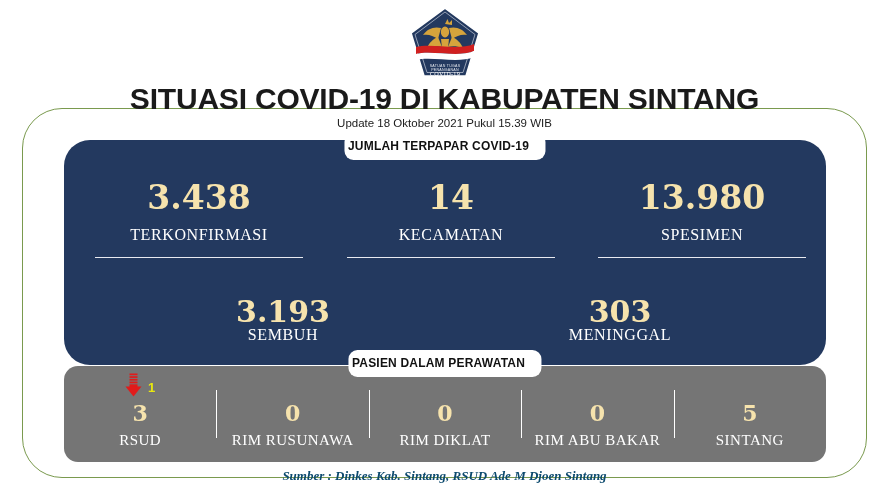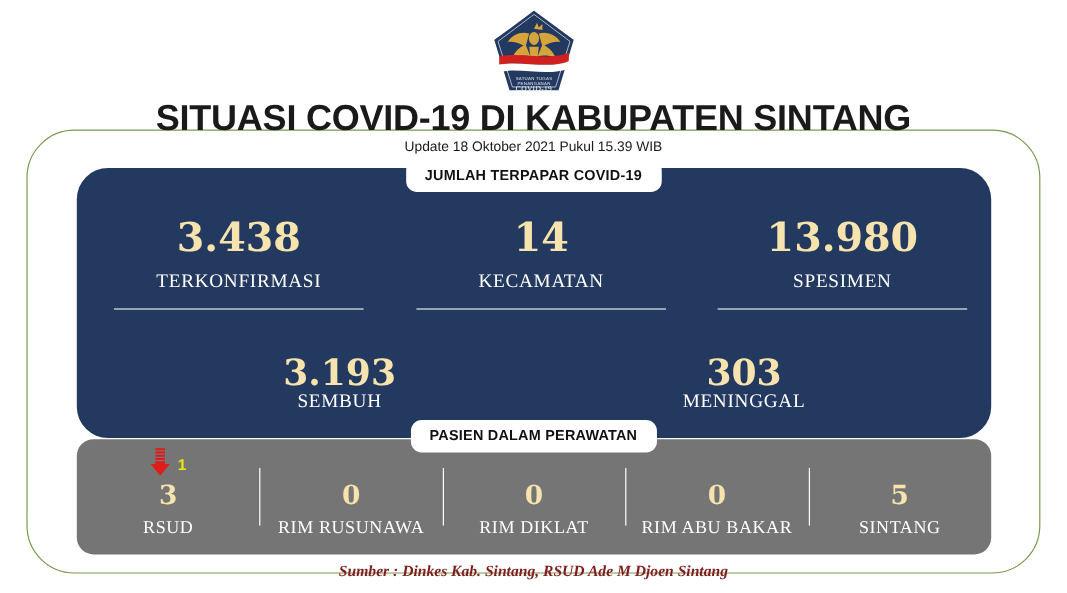--- a/index.html
+++ b/index.html
@@ -82,21 +82,21 @@
 
   .badge {
     position: absolute;
     background: #ffffff;
     color: #111111;
     font-family: "Liberation Sans", sans-serif;
     font-size: 12px;
     font-weight: bold;
     letter-spacing: 0.2px;
     border-radius: 9px;
-    padding: 6px 16px 7px 16px;
+    padding: 6px 16px 7px 4px;
     white-space: nowrap;
     z-index: 6;
   }
   #badge-terpapar {
     left: 50%;
     top: 133px;
     transform: translateX(-50%);
   }
   #badge-perawatan {
     left: 50%;
@@ -222,21 +222,21 @@
   #source {
     position: absolute;
     left: 0;
     top: 468px;
     width: 889px;
     text-align: center;
     font-family: "Liberation Serif", serif;
     font-style: italic;
     font-weight: bold;
     font-size: 13px;
-    color: #7f1d1d;
+    color: #0c4a6e;
   }
 </style>
 </head>
 <body>
 
 <div id="green-frame"></div>
 
 <div id="header">
 
   <div id="logo">

